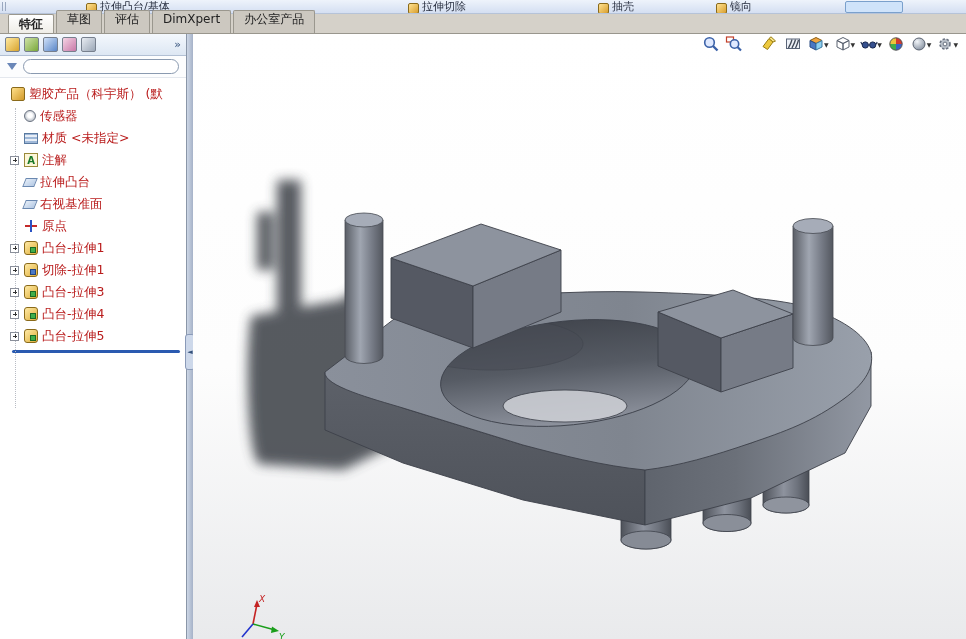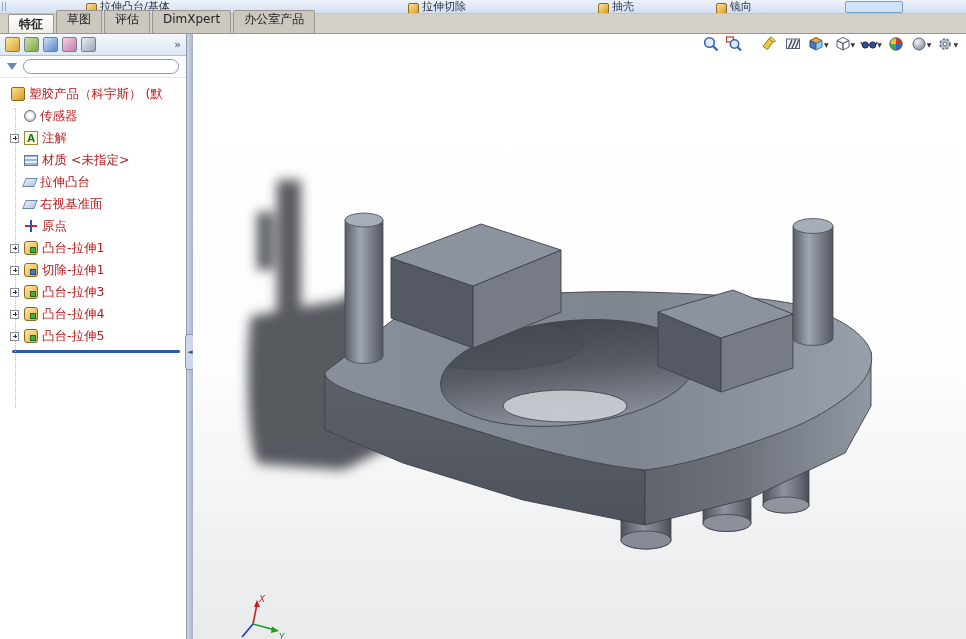--- a/index.html
+++ b/index.html
@@ -128,31 +128,31 @@
           <span class="tlabel">塑胶产品（科宇斯） (默</span>
         </div>
 
         <div class="trow">
           <span class="slot"></span>
           <span class="ticon i-sensor"></span>
           <span class="tlabel">传感器</span>
         </div>
 
         <div class="trow">
-          <span class="slot">
-              <span class="exp"></span>
-            </span>
-          <span class="ticon i-ann"></span>
-          <span class="tlabel">注解</span>
-        </div>
-
-        <div class="trow">
           <span class="slot"></span>
           <span class="ticon i-mat"></span>
           <span class="tlabel">材质 &lt;未指定&gt;</span>
+        </div>
+
+        <div class="trow">
+          <span class="slot">
+              <span class="exp"></span>
+            </span>
+          <span class="ticon i-ann"></span>
+          <span class="tlabel">注解</span>
         </div>
 
 
         <div class="trow">
           <span class="slot"></span>
           <span class="ticon i-plane"></span>
           <span class="tlabel">拉伸凸台</span>
         </div>
 
         <div class="trow">

